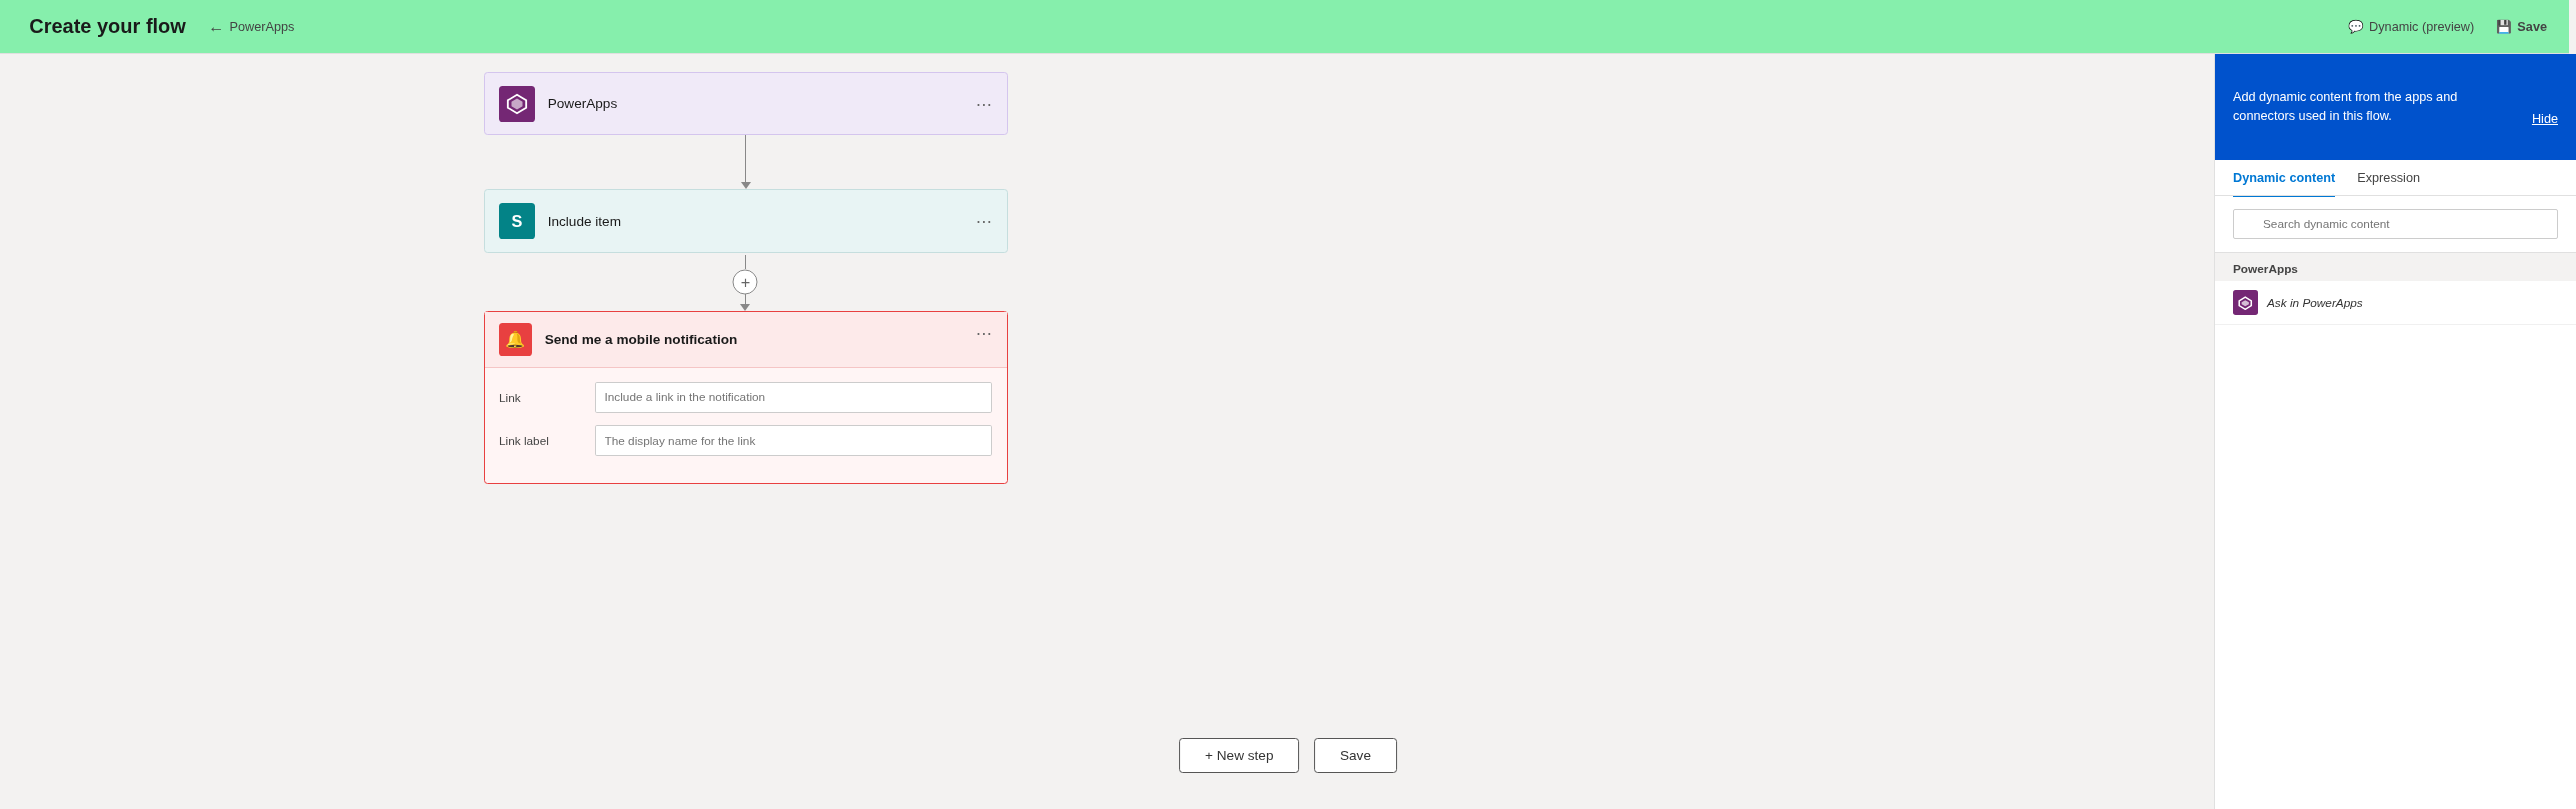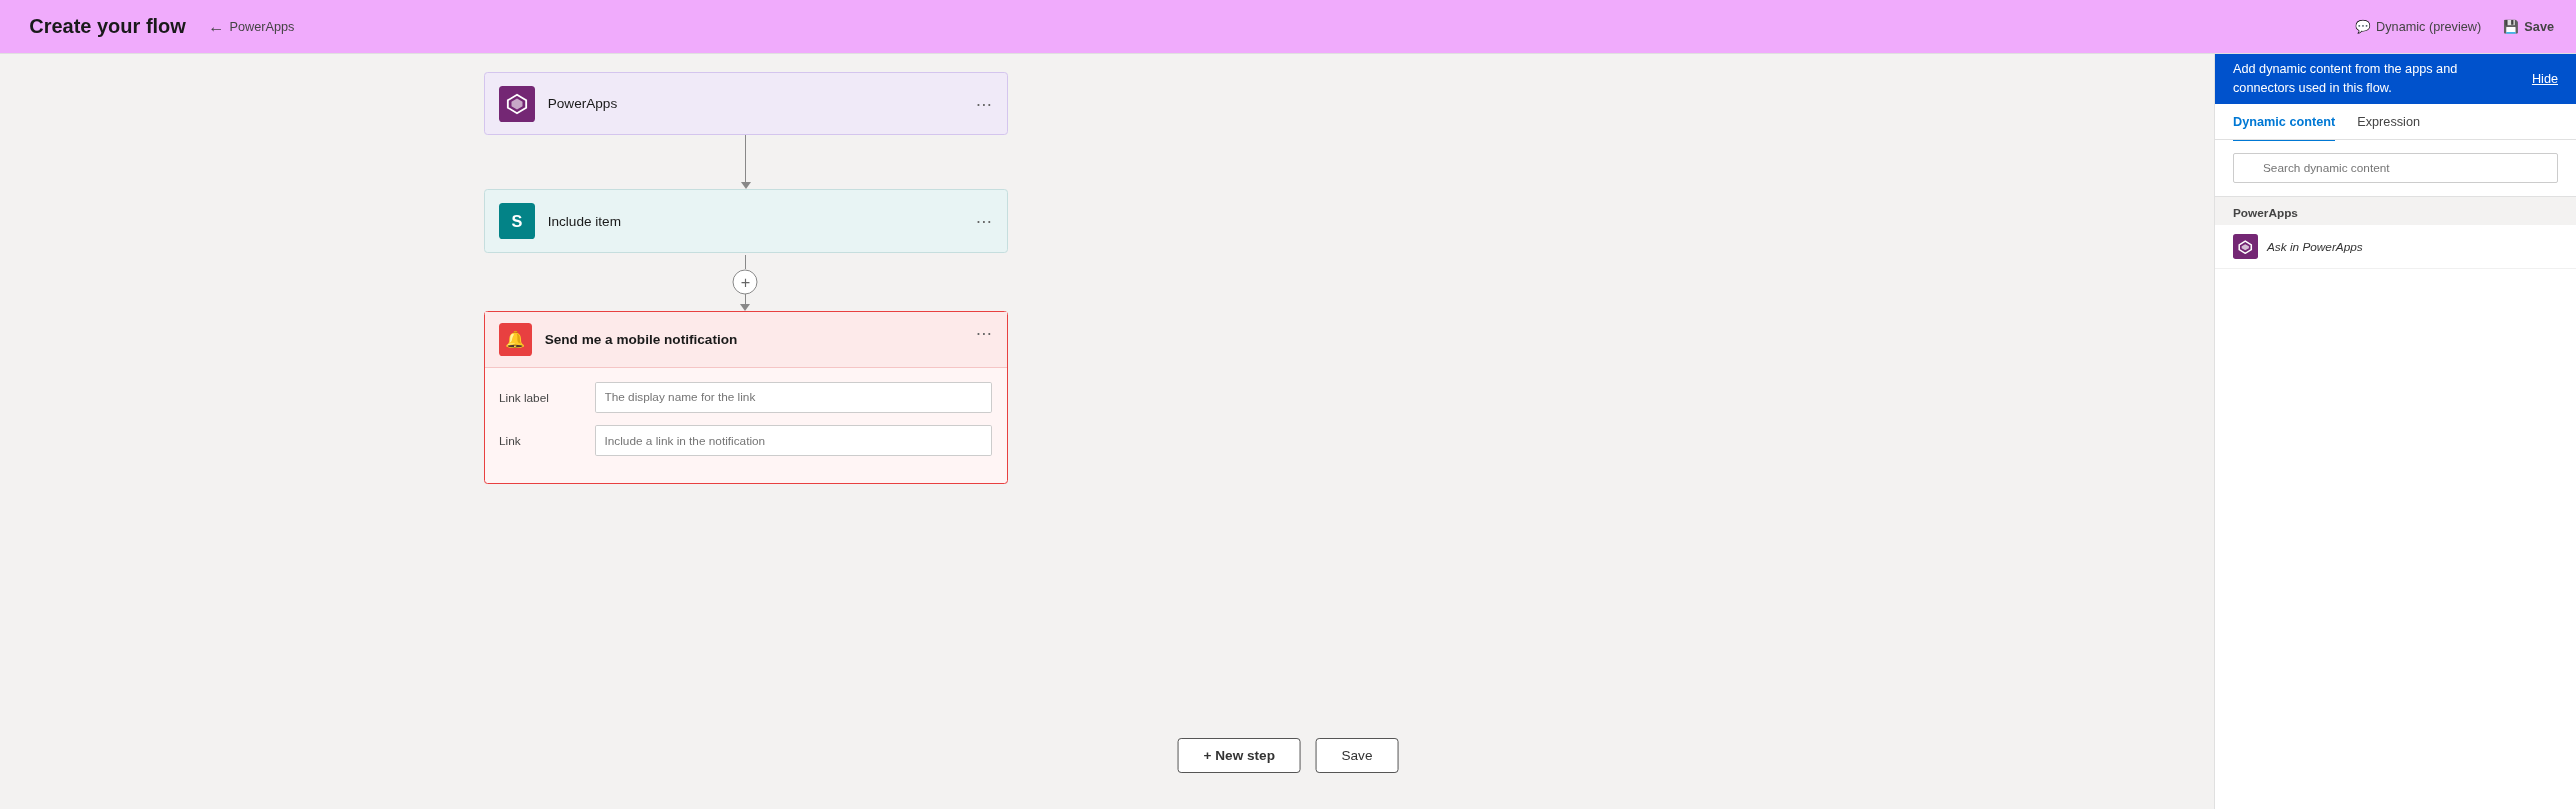--- a/index.html
+++ b/index.html
@@ -8,23 +8,23 @@
       background: #f3f2f1;
       width: 2576px;
       height: 809px;
       overflow: hidden;
       position: relative;
     }
 
     
     .top-bar {
       position: absolute;
-      top: 0; left: 0; right: 0;
+      top: 0; left: 0; right: 7px;
       height: 54px;
-      background: #f0abfc;
+      background: #86efac;
       border-bottom: 0.9px solid #e0e0e0;
       display: flex;
       align-items: center;
       padding: 0 22px;
       z-index: 100;
     }
     .top-bar-title {
       font-size: 20px;
       font-weight: 600;
       color: #1a1a1a;
@@ -293,21 +293,21 @@
       gap: 14.5px;
     }
     .new-step-btn {
       padding: 9px 25px;
       border: 1.4px solid #555;
       background: #fff;
       border-radius: 3.6px;
       font-size: 13.6px;
       color: #333;
       cursor: pointer;
-      font-weight: 700;
+      font-weight: 400;
     }
     .save-flow-btn {
       padding: 9px 25px;
       border: 1.4px solid #555;
       background: #fff;
       border-radius: 3.6px;
       font-size: 13.6px;
       color: #333;
       cursor: pointer;
       font-weight: 500;
@@ -322,23 +322,23 @@
       width: 362px;
       background: #fff;
       border-left: 0.9px solid #e0e0e0;
       display: flex;
       flex-direction: column;
       overflow: hidden;
     }
     .dynamic-panel-header {
       background: #0052cc;
       color: #fff;
-      padding: 6px 18px;
-      display: flex;
-      align-items: center;
+      padding: 34px 18px;
+      display: flex;
+      align-items: flex-end;
       justify-content: space-between;
       flex-shrink: 0;
     }
     .dynamic-panel-header-text {
       font-size: 12.7px;
       line-height: 1.5;
       flex: 1;
     }
     .hide-btn {
       font-size: 12.7px;
@@ -489,33 +489,33 @@
       <div class="notification-card-header">
         <div class="notification-icon">🔔</div>
         <span class="notification-title">Send me a mobile notification</span>
         <span class="notification-more">⋯</span>
       </div>
       <div class="notification-body">
 
 
         <div class="field-row">
           <div class="field-label">
+            <span>Link</span>
+          </div>
+          <div class="field-input-wrap">
+            <input class="field-input link-input" type="text" placeholder="Include a link in the notification" style="">
+          </div>
+        </div>
+
+        <div class="field-row">
+          <div class="field-label">
             <span>Link label</span>
           </div>
           <div class="field-input-wrap">
             <input class="field-input link-input" type="text" placeholder="The display name for the link" style="">
-          </div>
-        </div>
-
-        <div class="field-row">
-          <div class="field-label">
-            <span>Link</span>
-          </div>
-          <div class="field-input-wrap">
-            <input class="field-input link-input" type="text" placeholder="Include a link in the notification" style="">
           </div>
         </div>
 
       </div>
     </div>
 
   </div>
 
   <div class="bottom-buttons">
     <button class="new-step-btn">+ New step</button>

